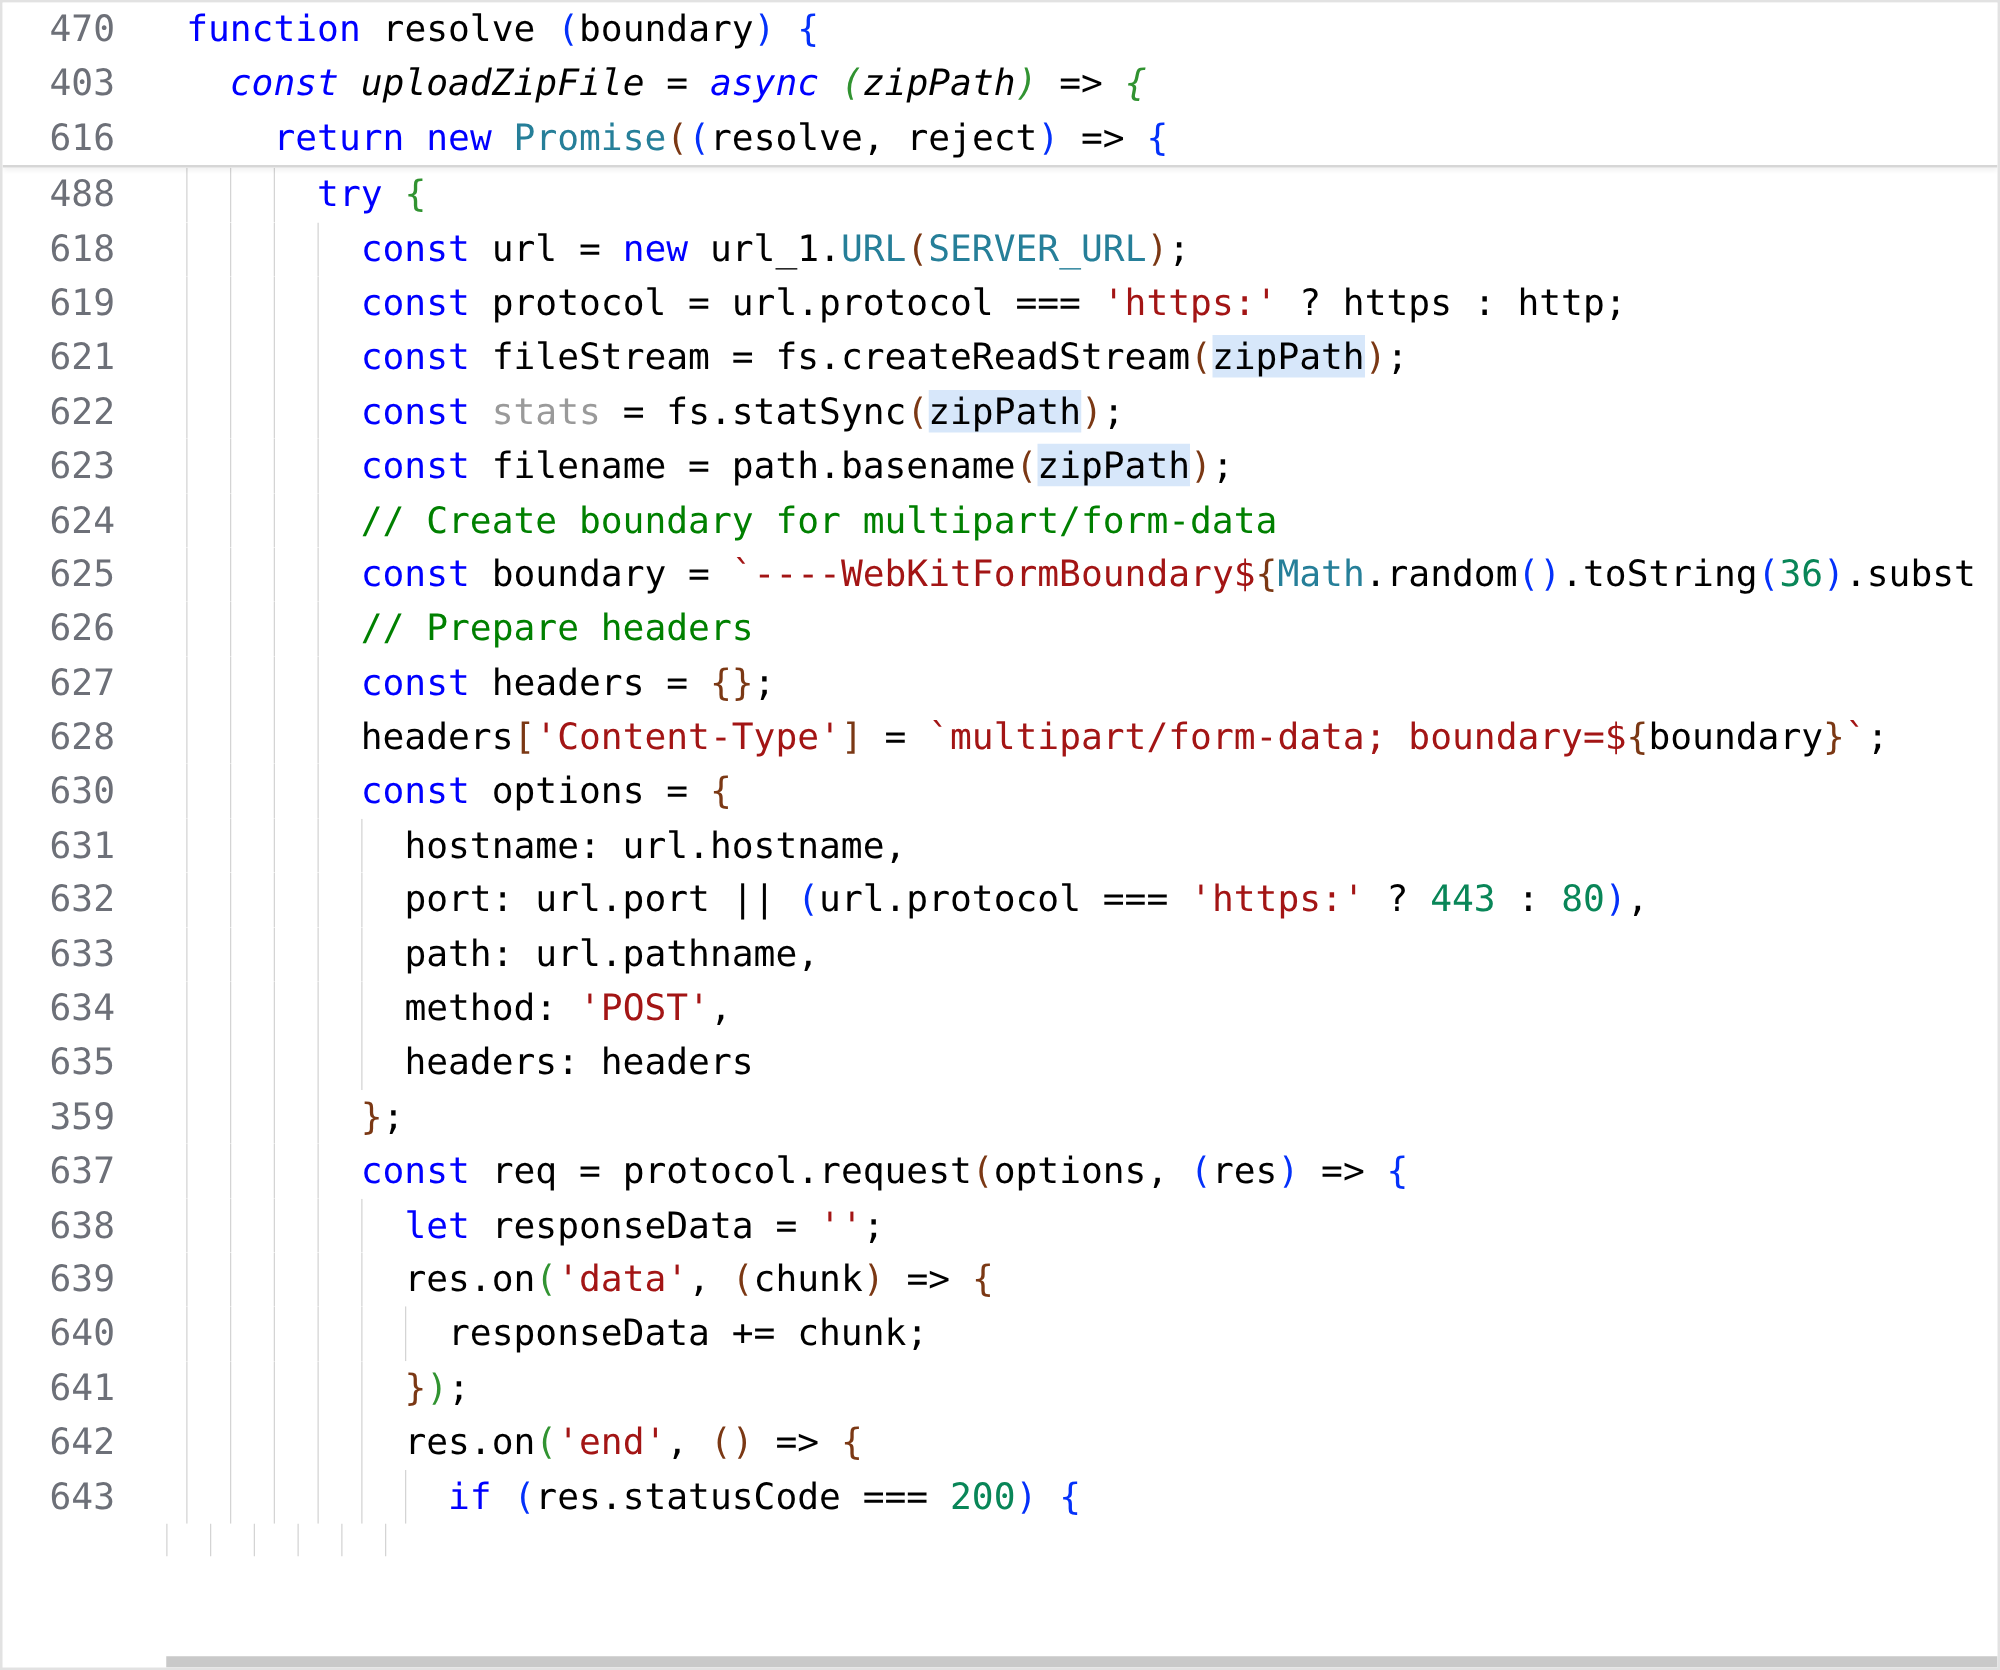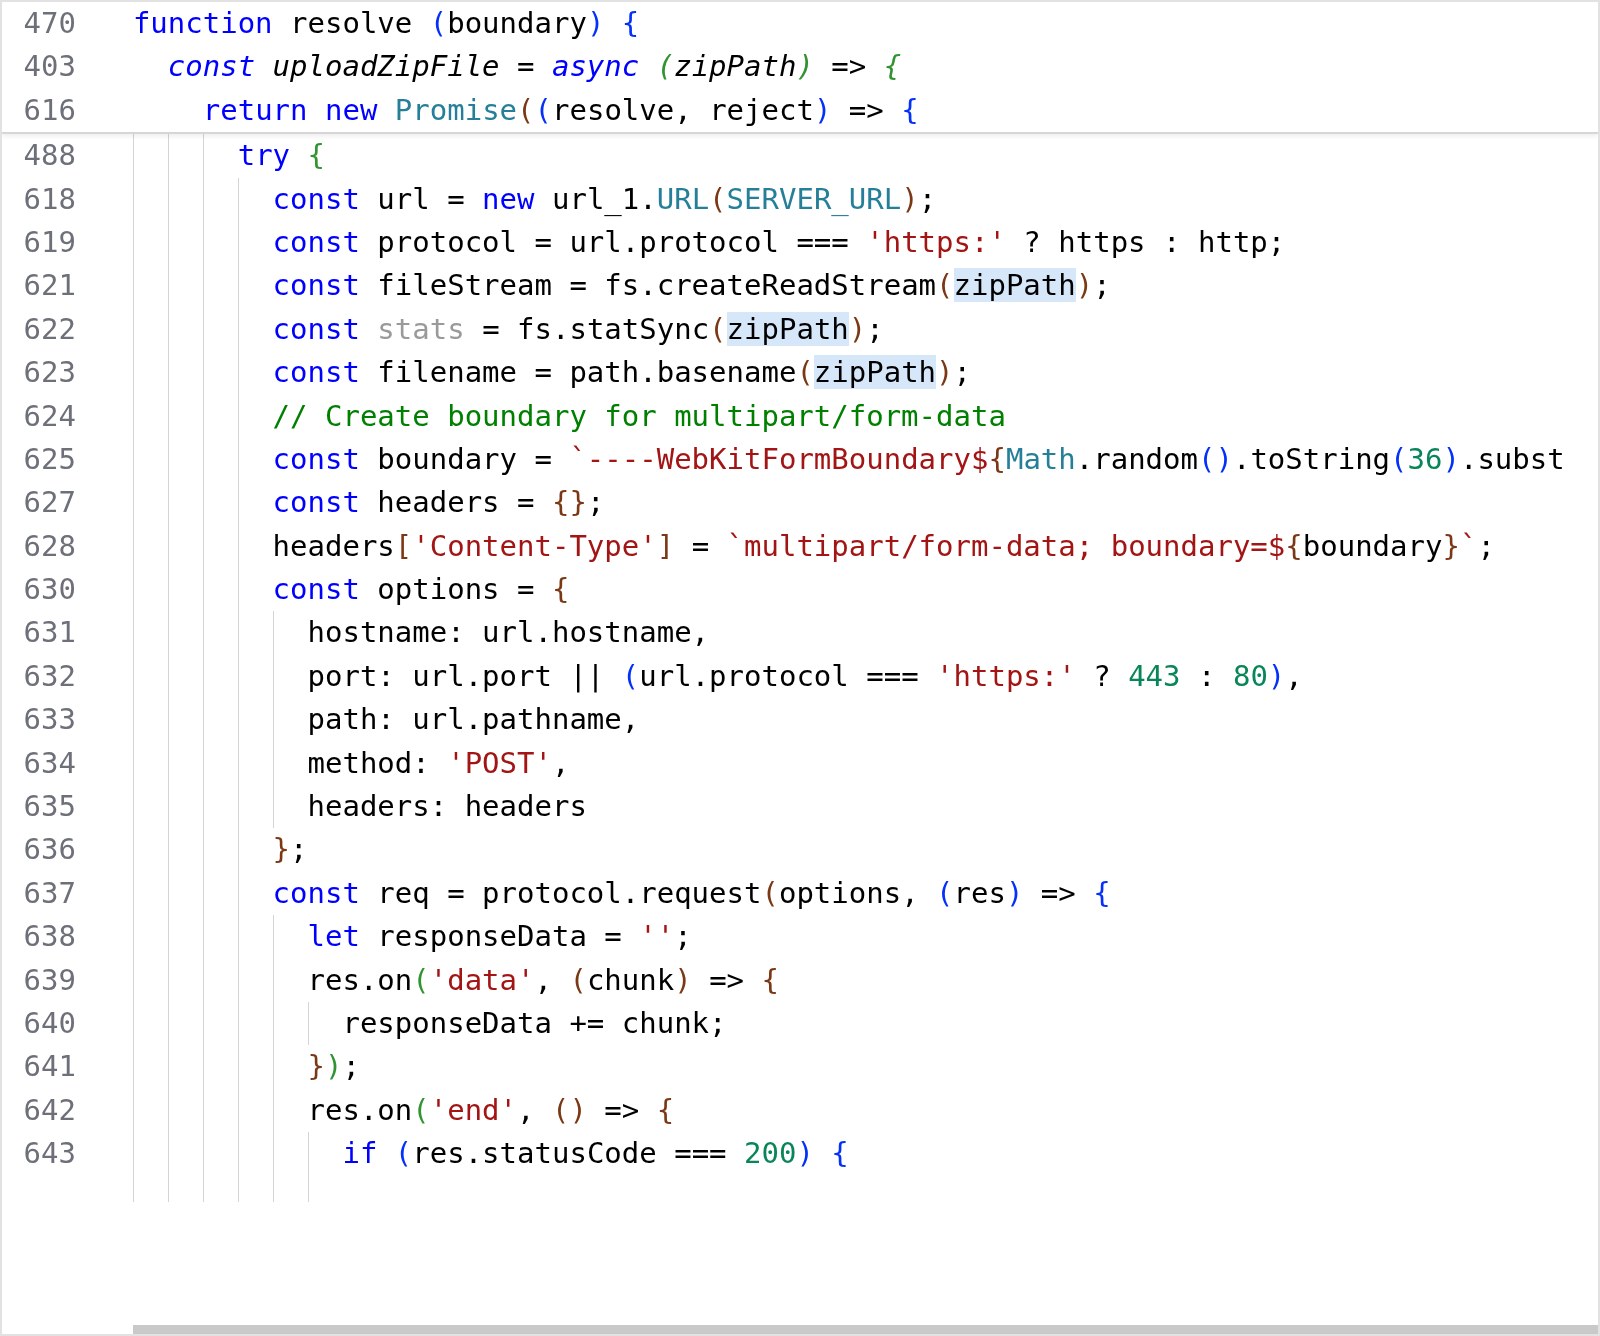--- a/index.html
+++ b/index.html
@@ -4,21 +4,21 @@
 <style>
   html,body{margin:0;padding:0;background:#f3f3f3;}
   .page{
     width:1600px;height:1336px;box-sizing:border-box;position:relative;
     background:var(--background,#fff);
     border:2px solid var(--page_border,#e2e2e2);
     overflow:hidden;
     font-family:"DejaVu Sans Mono","Liberation Mono",monospace;
     font-size:29px;
   }
-  .row{display:flex;height:43.4px;line-height:43.4px;white-space:pre;}
+  .row{display:flex;height:43.4px;line-height:43.4px;white-space:pre;padding-left:16px;}
   .gutter{
     flex:0 0 96px;box-sizing:border-box;padding-right:22px;text-align:right;
     color:var(--line_number,#6d7078);user-select:none;
   }
   .content{position:relative;flex:1 1 auto;overflow:hidden;}
   .code{position:relative;display:block;}
   .guide{position:absolute;top:0;bottom:0;width:1px;background:var(--guide,#d4d4d4);}
   .sticky{
     position:relative;z-index:5;background:var(--background,#fff);
     border-bottom:2px solid var(--sticky_border,#d6d6d6);
@@ -53,29 +53,30 @@
     </div>
   <div class="body-lines" id="body-region">
       <div class="row"><div class="gutter">488</div><div class="content"><div class="guide" style="left: 34.918px;"></div><div class="guide" style="left: 69.836px;"></div><div class="guide" style="left: 104.754px;"></div><span class="code" style="padding-left: 139.672px;"><span class="k">try</span><span class="d"> </span><span class="b2">{</span></span></div></div>
       <div class="row"><div class="gutter">618</div><div class="content"><div class="guide" style="left: 34.918px;"></div><div class="guide" style="left: 69.836px;"></div><div class="guide" style="left: 104.754px;"></div><div class="guide" style="left: 139.672px;"></div><span class="code" style="padding-left: 174.59px;"><span class="k">const</span><span class="d"> url = </span><span class="k">new</span><span class="d"> url_1.</span><span class="t">URL</span><span class="b3">(</span><span class="t">SERVER_URL</span><span class="b3">)</span><span class="d">;</span></span></div></div>
       <div class="row"><div class="gutter">619</div><div class="content"><div class="guide" style="left: 34.918px;"></div><div class="guide" style="left: 69.836px;"></div><div class="guide" style="left: 104.754px;"></div><div class="guide" style="left: 139.672px;"></div><span class="code" style="padding-left: 174.59px;"><span class="k">const</span><span class="d"> protocol = url.protocol === </span><span class="s">'https:'</span><span class="d"> ? https : http;</span></span></div></div>
       <div class="row"><div class="gutter">621</div><div class="content"><div class="guide" style="left: 34.918px;"></div><div class="guide" style="left: 69.836px;"></div><div class="guide" style="left: 104.754px;"></div><div class="guide" style="left: 139.672px;"></div><span class="code" style="padding-left: 174.59px;"><span class="k">const</span><span class="d"> fileStream = fs.createReadStream</span><span class="b3">(</span><span class="d hl">zipPath</span><span class="b3">)</span><span class="d">;</span></span></div></div>
       <div class="row"><div class="gutter">622</div><div class="content"><div class="guide" style="left: 34.918px;"></div><div class="guide" style="left: 69.836px;"></div><div class="guide" style="left: 104.754px;"></div><div class="guide" style="left: 139.672px;"></div><span class="code" style="padding-left: 174.59px;"><span class="k">const</span><span class="d"> </span><span class="g">stats</span><span class="d"> = fs.statSync</span><span class="b3">(</span><span class="d hl">zipPath</span><span class="b3">)</span><span class="d">;</span></span></div></div>
       <div class="row"><div class="gutter">623</div><div class="content"><div class="guide" style="left: 34.918px;"></div><div class="guide" style="left: 69.836px;"></div><div class="guide" style="left: 104.754px;"></div><div class="guide" style="left: 139.672px;"></div><span class="code" style="padding-left: 174.59px;"><span class="k">const</span><span class="d"> filename = path.basename</span><span class="b3">(</span><span class="d hl">zipPath</span><span class="b3">)</span><span class="d">;</span></span></div></div>
       <div class="row"><div class="gutter">624</div><div class="content"><div class="guide" style="left: 34.918px;"></div><div class="guide" style="left: 69.836px;"></div><div class="guide" style="left: 104.754px;"></div><div class="guide" style="left: 139.672px;"></div><span class="code" style="padding-left: 174.59px;"><span class="c">// Create boundary for multipart/form-data</span></span></div></div>
       <div class="row"><div class="gutter">625</div><div class="content"><div class="guide" style="left: 34.918px;"></div><div class="guide" style="left: 69.836px;"></div><div class="guide" style="left: 104.754px;"></div><div class="guide" style="left: 139.672px;"></div><span class="code" style="padding-left: 174.59px;"><span class="k">const</span><span class="d"> boundary = </span><span class="s">`----WebKitFormBoundary</span><span class="s">$</span><span class="b3">{</span><span class="t">Math</span><span class="d">.random</span><span class="b1">(</span><span class="b1">)</span><span class="d">.toString</span><span class="b1">(</span><span class="n">36</span><span class="b1">)</span><span class="d">.subst</span></span></div></div>
+      <div class="row"><div class="gutter">626</div><div class="content"><div class="guide" style="left: 34.918px;"></div><div class="guide" style="left: 69.836px;"></div><div class="guide" style="left: 104.754px;"></div><div class="guide" style="left: 139.672px;"></div><span class="code" style="padding-left: 174.59px;"><span class="c">// Prepare headers</span></span></div></div>
       <div class="row"><div class="gutter">627</div><div class="content"><div class="guide" style="left: 34.918px;"></div><div class="guide" style="left: 69.836px;"></div><div class="guide" style="left: 104.754px;"></div><div class="guide" style="left: 139.672px;"></div><span class="code" style="padding-left: 174.59px;"><span class="k">const</span><span class="d"> headers = </span><span class="b3">{</span><span class="b3">}</span><span class="d">;</span></span></div></div>
       <div class="row"><div class="gutter">628</div><div class="content"><div class="guide" style="left: 34.918px;"></div><div class="guide" style="left: 69.836px;"></div><div class="guide" style="left: 104.754px;"></div><div class="guide" style="left: 139.672px;"></div><span class="code" style="padding-left: 174.59px;"><span class="d">headers</span><span class="b3">[</span><span class="s">'Content-Type'</span><span class="b3">]</span><span class="d"> = </span><span class="s">`multipart/form-data; boundary=</span><span class="s">$</span><span class="b3">{</span><span class="d">boundary</span><span class="b3">}</span><span class="s">`</span><span class="d">;</span></span></div></div>
       <div class="row"><div class="gutter">630</div><div class="content"><div class="guide" style="left: 34.918px;"></div><div class="guide" style="left: 69.836px;"></div><div class="guide" style="left: 104.754px;"></div><div class="guide" style="left: 139.672px;"></div><span class="code" style="padding-left: 174.59px;"><span class="k">const</span><span class="d"> options = </span><span class="b3">{</span></span></div></div>
       <div class="row"><div class="gutter">631</div><div class="content"><div class="guide" style="left: 34.918px;"></div><div class="guide" style="left: 69.836px;"></div><div class="guide" style="left: 104.754px;"></div><div class="guide" style="left: 139.672px;"></div><div class="guide" style="left: 174.59px;"></div><span class="code" style="padding-left: 209.508px;"><span class="d">hostname: url.hostname,</span></span></div></div>
       <div class="row"><div class="gutter">632</div><div class="content"><div class="guide" style="left: 34.918px;"></div><div class="guide" style="left: 69.836px;"></div><div class="guide" style="left: 104.754px;"></div><div class="guide" style="left: 139.672px;"></div><div class="guide" style="left: 174.59px;"></div><span class="code" style="padding-left: 209.508px;"><span class="d">port: url.port || </span><span class="b1">(</span><span class="d">url.protocol === </span><span class="s">'https:'</span><span class="d"> ? </span><span class="n">443</span><span class="d"> : </span><span class="n">80</span><span class="b1">)</span><span class="d">,</span></span></div></div>
       <div class="row"><div class="gutter">633</div><div class="content"><div class="guide" style="left: 34.918px;"></div><div class="guide" style="left: 69.836px;"></div><div class="guide" style="left: 104.754px;"></div><div class="guide" style="left: 139.672px;"></div><div class="guide" style="left: 174.59px;"></div><span class="code" style="padding-left: 209.508px;"><span class="d">path: url.pathname,</span></span></div></div>
       <div class="row"><div class="gutter">634</div><div class="content"><div class="guide" style="left: 34.918px;"></div><div class="guide" style="left: 69.836px;"></div><div class="guide" style="left: 104.754px;"></div><div class="guide" style="left: 139.672px;"></div><div class="guide" style="left: 174.59px;"></div><span class="code" style="padding-left: 209.508px;"><span class="d">method: </span><span class="s">'POST'</span><span class="d">,</span></span></div></div>
       <div class="row"><div class="gutter">635</div><div class="content"><div class="guide" style="left: 34.918px;"></div><div class="guide" style="left: 69.836px;"></div><div class="guide" style="left: 104.754px;"></div><div class="guide" style="left: 139.672px;"></div><div class="guide" style="left: 174.59px;"></div><span class="code" style="padding-left: 209.508px;"><span class="d">headers: headers</span></span></div></div>
-      <div class="row"><div class="gutter">636</div><div class="content"><div class="guide" style="left: 34.918px;"></div><div class="guide" style="left: 69.836px;"></div><div class="guide" style="left: 104.754px;"></div><div class="guide" style="left: 139.672px;"></div><span class="code" style="padding-left: 174.59px;"><span class="b3">}</span><span class="d">;</span></span></div></div>
+      <div class="row"><div class="gutter">359</div><div class="content"><div class="guide" style="left: 34.918px;"></div><div class="guide" style="left: 69.836px;"></div><div class="guide" style="left: 104.754px;"></div><div class="guide" style="left: 139.672px;"></div><span class="code" style="padding-left: 174.59px;"><span class="b3">}</span><span class="d">;</span></span></div></div>
       <div class="row"><div class="gutter">637</div><div class="content"><div class="guide" style="left: 34.918px;"></div><div class="guide" style="left: 69.836px;"></div><div class="guide" style="left: 104.754px;"></div><div class="guide" style="left: 139.672px;"></div><span class="code" style="padding-left: 174.59px;"><span class="k">const</span><span class="d"> req = protocol.request</span><span class="b3">(</span><span class="d">options, </span><span class="b1">(</span><span class="d">res</span><span class="b1">)</span><span class="d"> =&gt; </span><span class="b1">{</span></span></div></div>
       <div class="row"><div class="gutter">638</div><div class="content"><div class="guide" style="left: 34.918px;"></div><div class="guide" style="left: 69.836px;"></div><div class="guide" style="left: 104.754px;"></div><div class="guide" style="left: 139.672px;"></div><div class="guide" style="left: 174.59px;"></div><span class="code" style="padding-left: 209.508px;"><span class="k">let</span><span class="d"> responseData = </span><span class="s">''</span><span class="d">;</span></span></div></div>
       <div class="row"><div class="gutter">639</div><div class="content"><div class="guide" style="left: 34.918px;"></div><div class="guide" style="left: 69.836px;"></div><div class="guide" style="left: 104.754px;"></div><div class="guide" style="left: 139.672px;"></div><div class="guide" style="left: 174.59px;"></div><span class="code" style="padding-left: 209.508px;"><span class="d">res.on</span><span class="b2">(</span><span class="s">'data'</span><span class="d">, </span><span class="b3">(</span><span class="d">chunk</span><span class="b3">)</span><span class="d"> =&gt; </span><span class="b3">{</span></span></div></div>
       <div class="row"><div class="gutter">640</div><div class="content"><div class="guide" style="left: 34.918px;"></div><div class="guide" style="left: 69.836px;"></div><div class="guide" style="left: 104.754px;"></div><div class="guide" style="left: 139.672px;"></div><div class="guide" style="left: 174.59px;"></div><div class="guide" style="left: 209.508px;"></div><span class="code" style="padding-left: 244.426px;"><span class="d">responseData += chunk;</span></span></div></div>
       <div class="row"><div class="gutter">641</div><div class="content"><div class="guide" style="left: 34.918px;"></div><div class="guide" style="left: 69.836px;"></div><div class="guide" style="left: 104.754px;"></div><div class="guide" style="left: 139.672px;"></div><div class="guide" style="left: 174.59px;"></div><span class="code" style="padding-left: 209.508px;"><span class="b3">}</span><span class="b2">)</span><span class="d">;</span></span></div></div>
       <div class="row"><div class="gutter">642</div><div class="content"><div class="guide" style="left: 34.918px;"></div><div class="guide" style="left: 69.836px;"></div><div class="guide" style="left: 104.754px;"></div><div class="guide" style="left: 139.672px;"></div><div class="guide" style="left: 174.59px;"></div><span class="code" style="padding-left: 209.508px;"><span class="d">res.on</span><span class="b2">(</span><span class="s">'end'</span><span class="d">, </span><span class="b3">(</span><span class="b3">)</span><span class="d"> =&gt; </span><span class="b3">{</span></span></div></div>
       <div class="row"><div class="gutter">643</div><div class="content"><div class="guide" style="left: 34.918px;"></div><div class="guide" style="left: 69.836px;"></div><div class="guide" style="left: 104.754px;"></div><div class="guide" style="left: 139.672px;"></div><div class="guide" style="left: 174.59px;"></div><div class="guide" style="left: 209.508px;"></div><span class="code" style="padding-left: 244.426px;"><span class="k">if</span><span class="d"> </span><span class="b1">(</span><span class="d">res.statusCode === </span><span class="n">200</span><span class="b1">)</span><span class="d"> </span><span class="b1">{</span></span></div></div>
     </div>
   <div class="partial" id="partial-row">
       <div style="position: absolute; inset: 0px 0px 0px 96px;">

